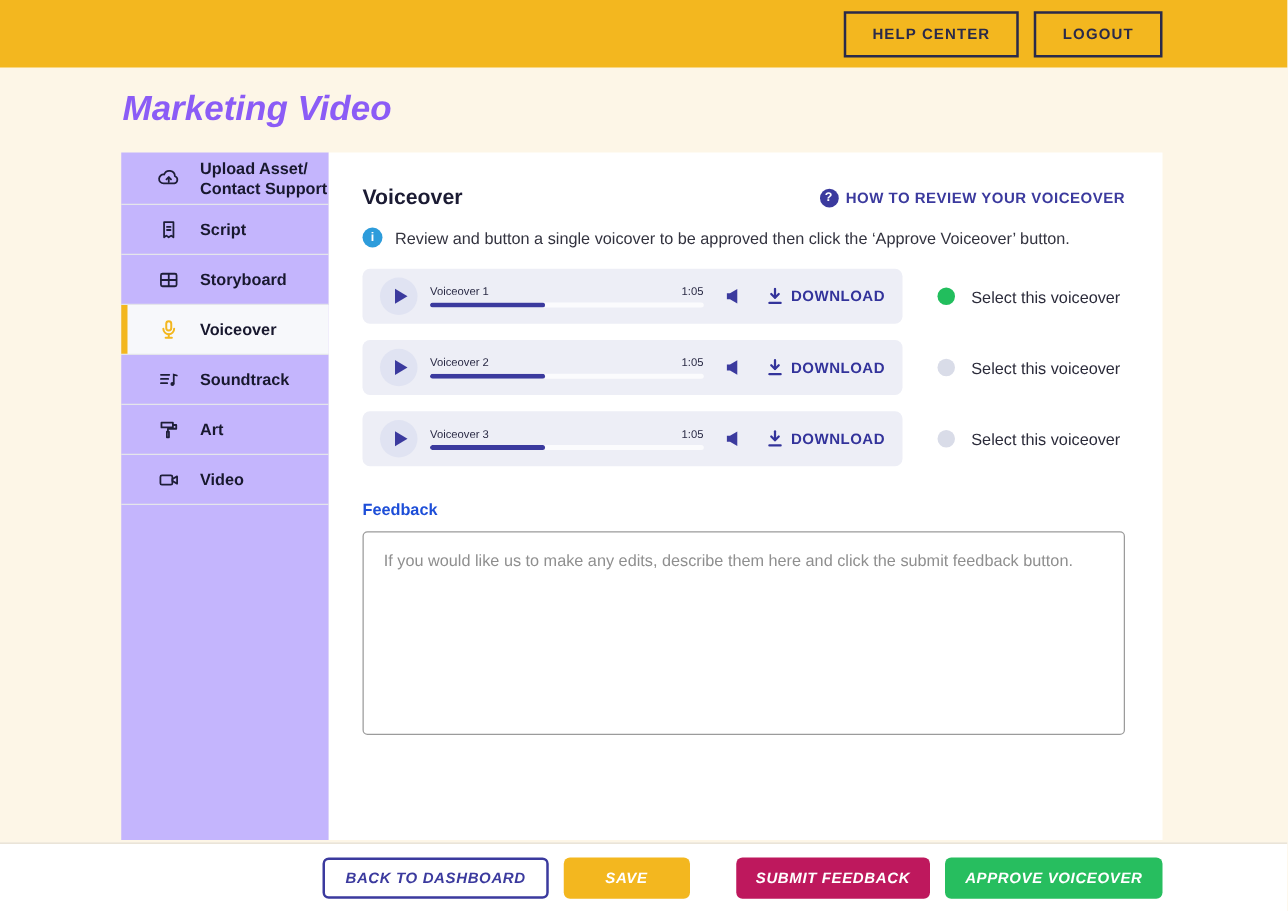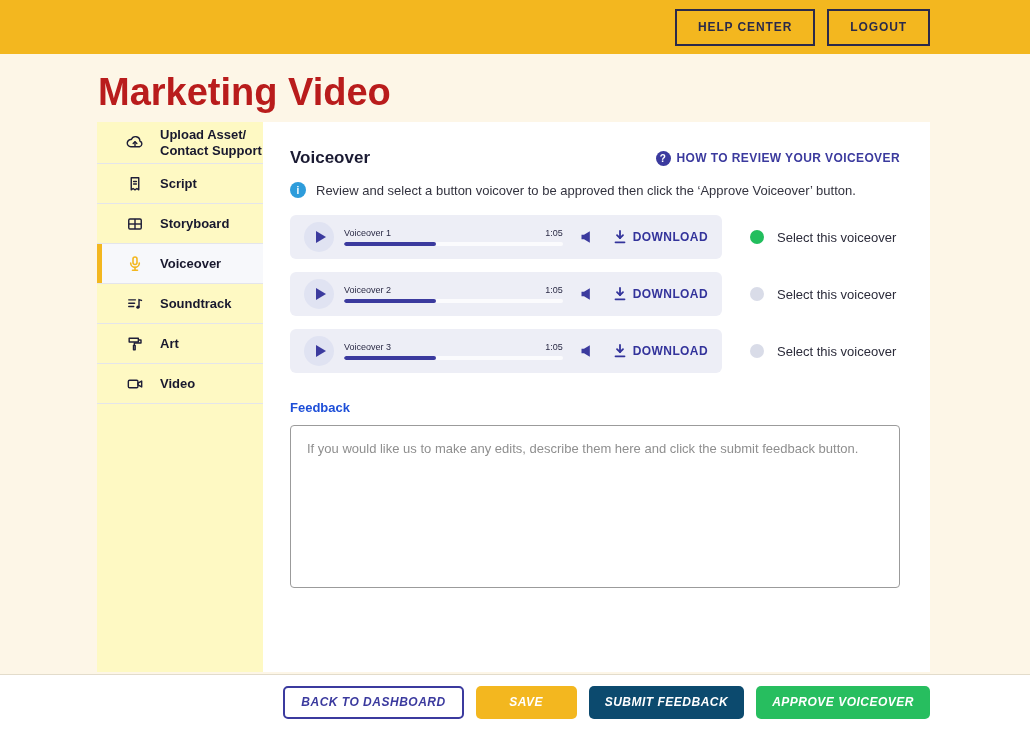--- a/index.html
+++ b/index.html
@@ -22,27 +22,27 @@
   .brand-name { color:#fff; font-weight:bold; font-size:17px; letter-spacing:1.6px; }
   .header-buttons { margin-left:auto; margin-right:100px; display:flex; gap:12px; }
   .hbtn {
     border:2px solid #2A2A4A; border-radius:0; height:37px; padding:0 21px;
     display:flex; align-items:center; justify-content:center;
     color:#2A2A4A; font-weight:bold; font-size:12px; letter-spacing:0.9px;
     background:transparent; cursor:pointer; font-family:inherit;
   }
 
   
-  .page-title { position:absolute; top:71px; left:98px; font-size:38px; font-weight:bold; color:#b91c1c; }
+  .page-title { position:absolute; top:71px; left:98px; font-size:28px; font-weight:bold; color:#8b5cf6;font-style:italic; }
 
   
   .layout { position:absolute; top:122px; left:97px; width:833px; height:550px; display:flex; }
 
   
-  .sidebar { width:166px; background:#fef9c3; flex:none; }
+  .sidebar { width:166px; background:#c4b5fd; flex:none; }
   .sidebar-item {
     position:relative; display:flex; align-items:center; gap:15px;
     padding-left:28px; height:40px; border-bottom:1px solid #E4E5EB;
     font-size:13px; font-weight:bold; color:#18182E; cursor:pointer;
   }
   .sidebar-item.first { height:42px; }
   .sidebar-item .si-icon { width:20px; height:20px; flex:none; display:flex; align-items:center; }
   .sidebar-item.active { background:#F7F8FB; }
   .sidebar-item.active::before {
     content:""; position:absolute; left:0; top:0; bottom:0; width:5px; background:#F3B71F;
@@ -108,21 +108,21 @@
     display:flex; align-items:center; justify-content:flex-end;
     padding-right:100px; gap:12px;
   }
   .fbtn {
     height:33px; border-radius:5px; display:flex; align-items:center; justify-content:center;
     font-size:12px; font-weight:bold; letter-spacing:0.5px; cursor:pointer;
     border:none; font-family:inherit; padding:0 16px;font-style:italic;
   }
   .btn-outline { background:#fff; border:2px solid #3B3A9E; color:#3B3A9E; min-width:138px; }
   .btn-save    { background:#F3B71F; color:#fff; min-width:101px; }
-  .btn-submit  { background:#0c4a6e; color:#fff; min-width:122px; }
+  .btn-submit  { background:#be185d; color:#fff; min-width:122px;margin-left:25px; }
   .btn-approve { background:#27BE5F; color:#fff; min-width:148px; }
 
   svg { display:block; }
 </style>
 </head>
 <body>
 
 <div class="header">
   <div class="header-buttons">
     <button class="hbtn">HELP CENTER</button>
@@ -217,21 +217,21 @@
       <div class="voiceover-heading">Voiceover</div>
       <a class="how-to-link">
         <span class="q-icon">?</span>
         <span>HOW TO REVIEW YOUR VOICEOVER</span>
       </a>
     </div>
 
 
     <div class="info-row">
       <span class="i-icon">i</span>
-      <span>Review and select a button voicover to be approved then click the ‘Approve Voiceover’ button.</span>
+      <span>Review and button a single voicover to be approved then click the ‘Approve Voiceover’ button.</span>
     </div>
 
     <div class="players">
 
       <div class="player-row">
         <div class="player-card">
           <button class="play-btn">
               <span class="play-tri"></span>
             </button>
           <div class="track-area">

